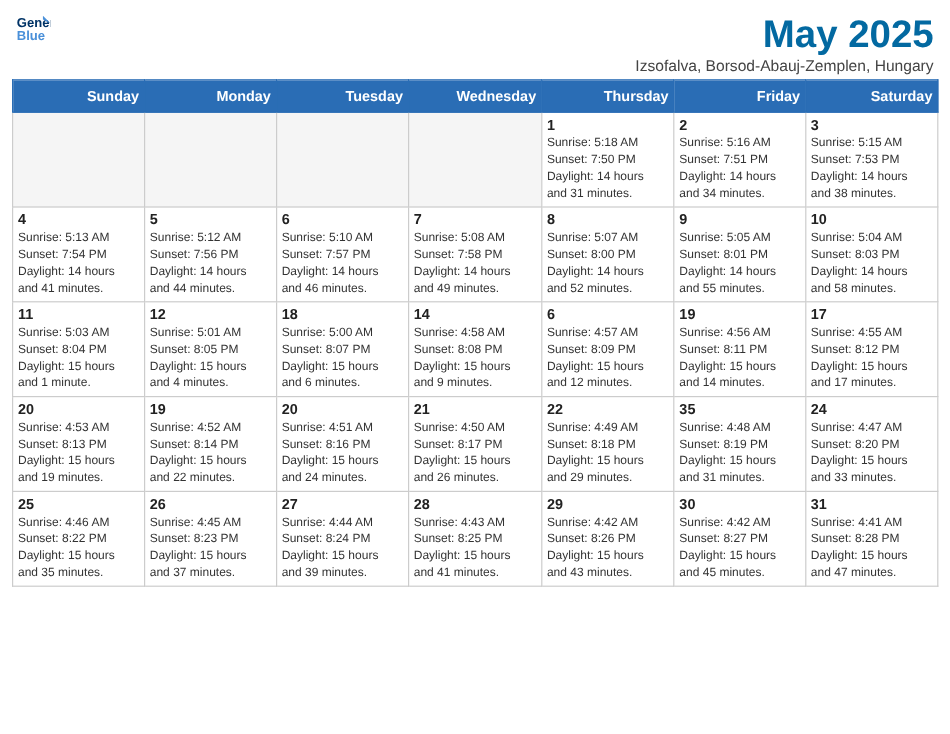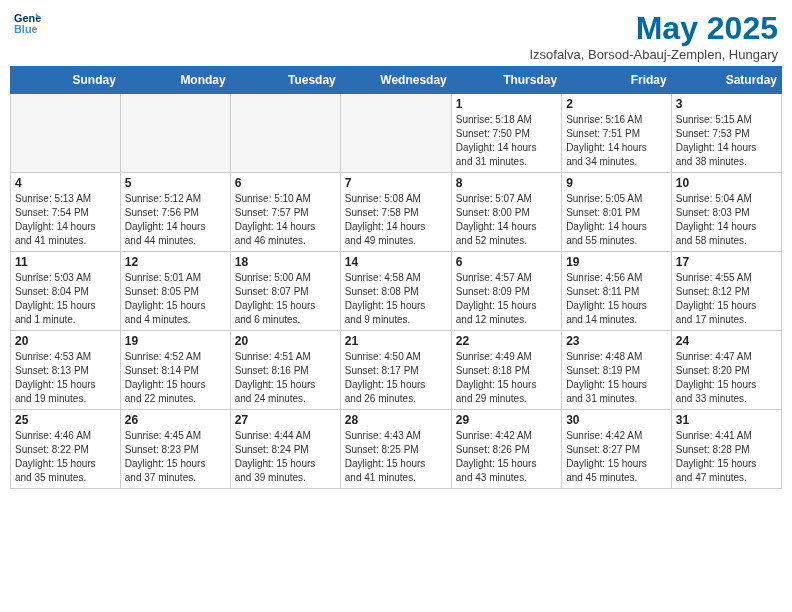--- a/index.html
+++ b/index.html
@@ -203,21 +203,21 @@
         </td>
         <td>
           <div class="day-number">21</div>
           <div class="day-info">Sunrise: 4:50 AM<br>Sunset: 8:17 PM<br>Daylight: 15 hours<br>and 26 minutes.</div>
         </td>
         <td>
           <div class="day-number">22</div>
           <div class="day-info">Sunrise: 4:49 AM<br>Sunset: 8:18 PM<br>Daylight: 15 hours<br>and 29 minutes.</div>
         </td>
         <td>
-          <div class="day-number">23</div>
+          <div class="day-number">35</div>
           <div class="day-info">Sunrise: 4:48 AM<br>Sunset: 8:19 PM<br>Daylight: 15 hours<br>and 31 minutes.</div>
         </td>
         <td>
           <div class="day-number">24</div>
           <div class="day-info">Sunrise: 4:47 AM<br>Sunset: 8:20 PM<br>Daylight: 15 hours<br>and 33 minutes.</div>
         </td>
       </tr>
       <tr>
         <td>
           <div class="day-number">25</div>

